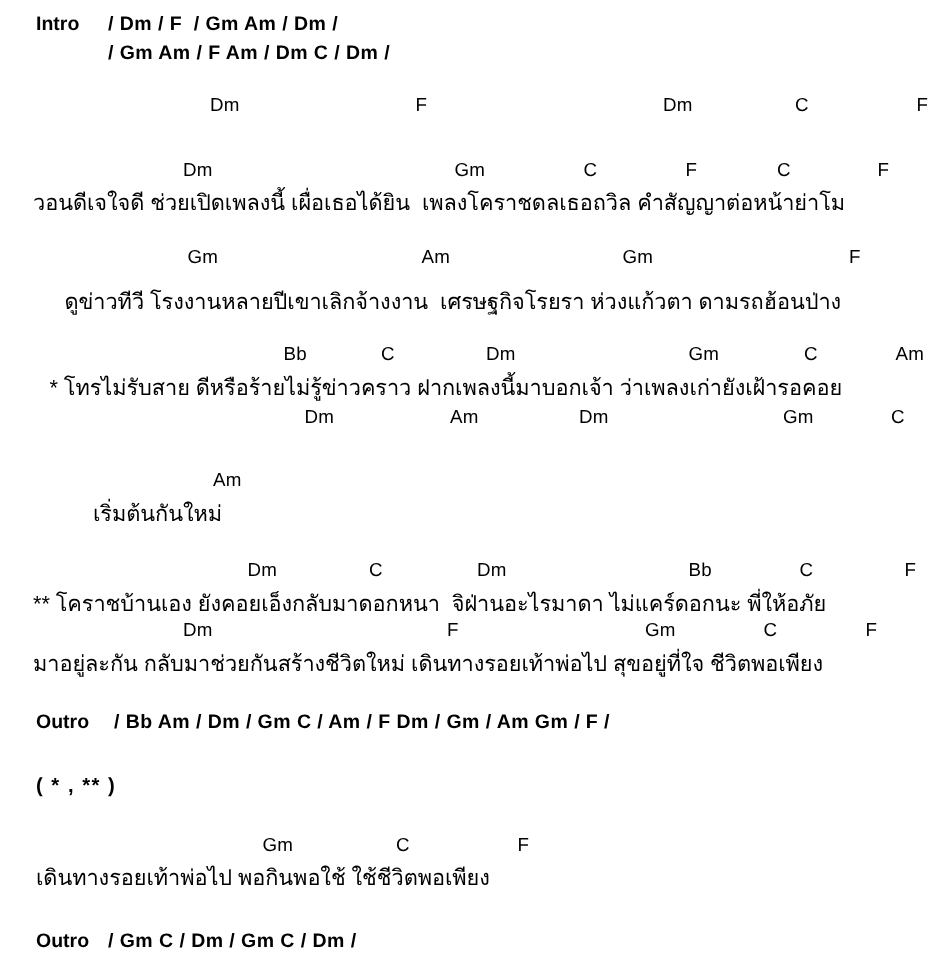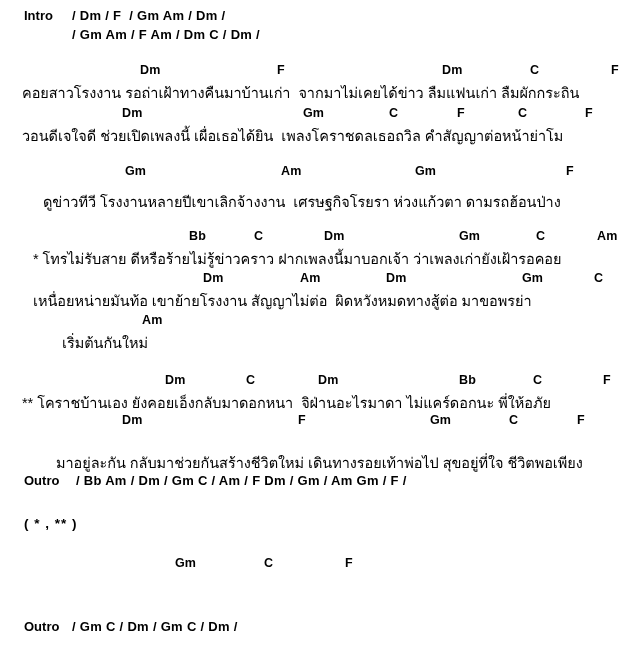--- a/index.html
+++ b/index.html
@@ -19,21 +19,21 @@
     width: 620px;
     height: 456px;
   }
   
   .run {
     position: absolute;
     white-space: pre;
     line-height: 1;
   }
   .chord {
-    font-weight: bold;
+    font-weight: normal;
     font-size: 12.5px;
     letter-spacing: 0.1px;
     padding-left: 48px;
   }
   .lyric {
     font-size: 14.5px;
     font-weight: 400;
     letter-spacing: -0.05px;
   }
   .section {
@@ -58,21 +58,20 @@
 
   <span class="run section" style="left:24px; top:9px;">Intro</span>
   <span class="run seq" style="left:72px; top:28px;">/ Gm Am / F Am / Dm C / Dm /</span>
   <span class="run seq" style="left:72px; top:9px;">/ Dm / F  / Gm Am / Dm /</span>
 
   <span class="run chord" style="top: 64px; left: 92px;">Dm</span>
   <span class="run chord" style="top: 64px; left: 229px;">F</span>
   <span class="run chord" style="top: 64px; left: 394px;">Dm</span>
   <span class="run chord" style="top: 64px; left: 482px;">C</span>
   <span class="run chord" style="top: 64px; left: 563px;">F</span>
-  <span class="run lyric" style="top: 86px; left: 22px;">คอยสาวโรงงาน รอถ่าเฝ้าทางคืนมาบ้านเก่า  จากมาไม่เคยได้ข่าว ลืมแฟนเก่า ลืมผักกระถิน</span>
 
   <span class="run chord" style="top: 107px; left: 74px;">Dm</span>
   <span class="run chord" style="top: 107px; left: 255px;">Gm</span>
   <span class="run chord" style="top: 107px; left: 341px;">C</span>
   <span class="run chord" style="top: 107px; left: 409px;">F</span>
   <span class="run chord" style="top: 107px; left: 470px;">C</span>
   <span class="run chord" style="top: 107px; left: 537px;">F</span>
   <span class="run lyric" style="top: 129px; left: 22px;">วอนดีเจใจดี ช่วยเปิดเพลงนี้ เผื่อเธอได้ยิน  เพลงโคราชดลเธอถวิล คำสัญญาต่อหน้าย่าโม</span>
 
   <span class="run chord" style="top: 165px; left: 77px;">Gm</span>
@@ -87,45 +86,45 @@
   <span class="run chord" style="top: 230px; left: 411px;">Gm</span>
   <span class="run chord" style="top: 230px; left: 488px;">C</span>
   <span class="run chord" style="top: 230px; left: 549px;">Am</span>
   <span class="run lyric" style="top: 252px; left: 33px;">* โทรไม่รับสาย ดีหรือร้ายไม่รู้ข่าวคราว ฝากเพลงนี้มาบอกเจ้า ว่าเพลงเก่ายังเฝ้ารอคอย</span>
 
   <span class="run chord" style="top: 272px; left: 155px;">Dm</span>
   <span class="run chord" style="top: 272px; left: 252px;">Am</span>
   <span class="run chord" style="top: 272px; left: 338px;">Dm</span>
   <span class="run chord" style="top: 272px; left: 474px;">Gm</span>
   <span class="run chord" style="top: 272px; left: 546px;">C</span>
-  <span class="run lyric" style="top: 294px; left: 33px;">เหนื่อยหน่ายมันท้อ เขาย้ายโรงงาน สัญญาไม่ต่อ  ผิดหวังหมดทางสู้ต่อ มาขอพรย่า</span>
 
   <span class="run chord" style="top: 314px; left: 94px;">Am</span>
   <span class="run lyric" style="top: 336px; left: 62px;">เริ่มต้นกันใหม่</span>
 
   <span class="run chord" style="top: 374px; left: 117px;">Dm</span>
   <span class="run chord" style="top: 374px; left: 198px;">C</span>
   <span class="run chord" style="top: 374px; left: 270px;">Dm</span>
   <span class="run chord" style="top: 374px; left: 411px;">Bb</span>
   <span class="run chord" style="top: 374px; left: 485px;">C</span>
   <span class="run chord" style="top: 374px; left: 555px;">F</span>
   <span class="run lyric" style="top: 396px; left: 22px;">** โคราชบ้านเอง ยังคอยเอ็งกลับมาดอกหนา  จิฝ่านอะไรมาดา ไม่แคร์ดอกนะ พี่ให้อภัย</span>
 
   <span class="run chord" style="top: 414px; left: 74px;">Dm</span>
   <span class="run chord" style="top: 414px; left: 250px;">F</span>
   <span class="run chord" style="top: 414px; left: 382px;">Gm</span>
   <span class="run chord" style="top: 414px; left: 461px;">C</span>
   <span class="run chord" style="top: 414px; left: 529px;">F</span>
-  <span class="run lyric" style="top: 456px; left: 22px; margin-left: 34px;">มาอยู่ละกัน กลับมาช่วยกันสร้างชีวิตใหม่ เดินทางรอยเท้าพ่อไป สุขอยู่ที่ใจ ชีวิตพอเพียง</span>
+  <span class="run lyric" style="top: 436px; left: 22px;">มาอยู่ละกัน กลับมาช่วยกันสร้างชีวิตใหม่ เดินทางรอยเท้าพ่อไป สุขอยู่ที่ใจ ชีวิตพอเพียง</span>
 
   <span class="run section" style="left:24px; top:474px;">Outro</span>
   <span class="run seq" style="left:76px; top:474px;">/ Bb Am / Dm / Gm C / Am / F Dm / Gm / Am Gm / F /</span>
 
   <span class="run marker" style="left:24px; top:517px;">( * , ** )</span>
 
   <span class="run chord" style="top: 557px; left: 127px;">Gm</span>
   <span class="run chord" style="top: 557px; left: 216px;">C</span>
   <span class="run chord" style="top: 557px; left: 297px;">F</span>
+  <span class="run lyric" style="top: 579px; left: 24px;">เดินทางรอยเท้าพ่อไป พอกินพอใช้ ใช้ชีวิตพอเพียง</span>
 
   <span class="run section" style="left:24px; top:620px;">Outro</span>
   <span class="run seq" style="left:72px; top:620px;">/ Gm C / Dm / Gm C / Dm /</span>
 
 </div>
 
 </body></html>

